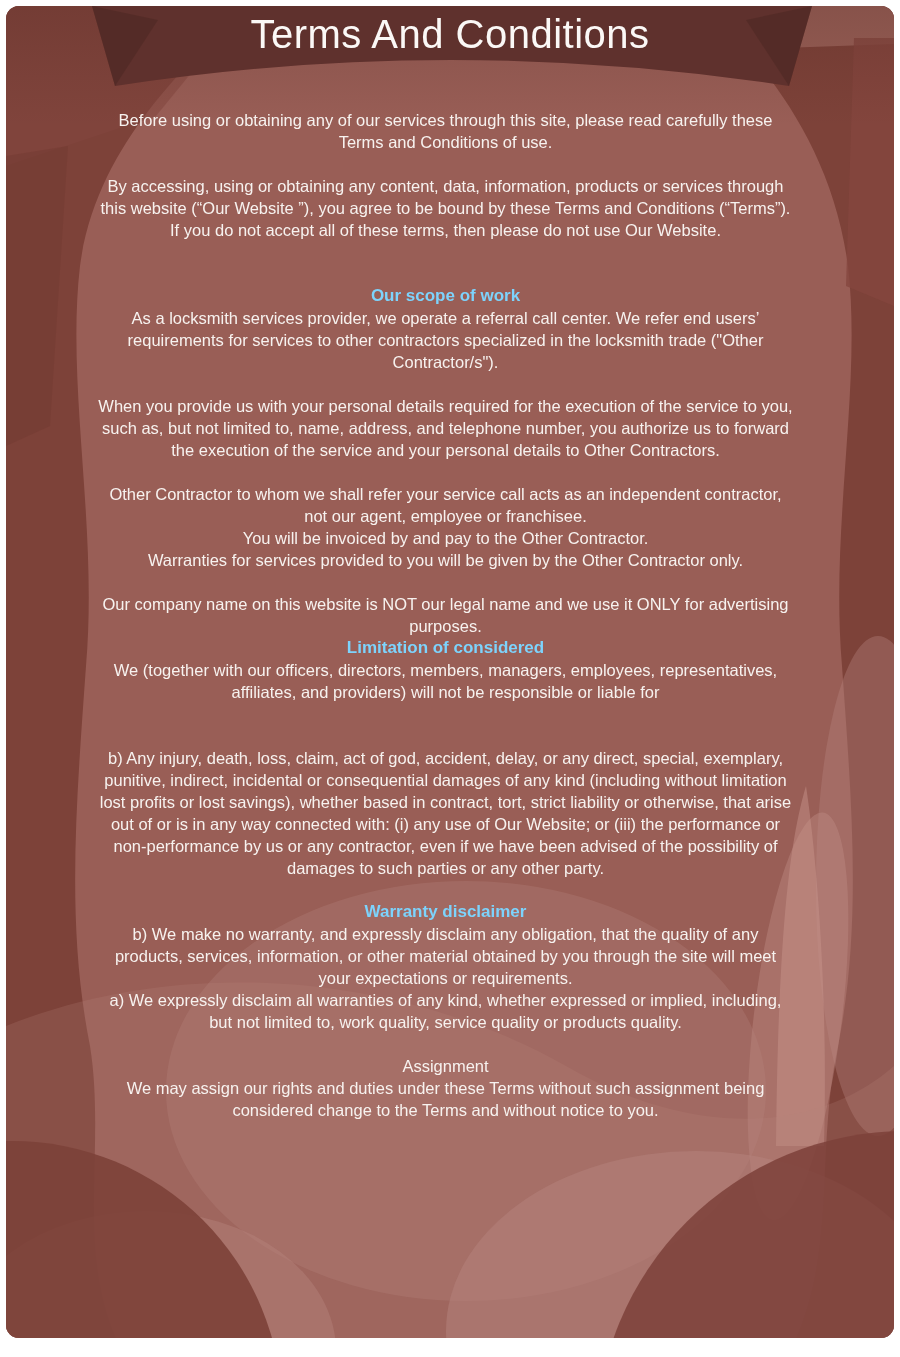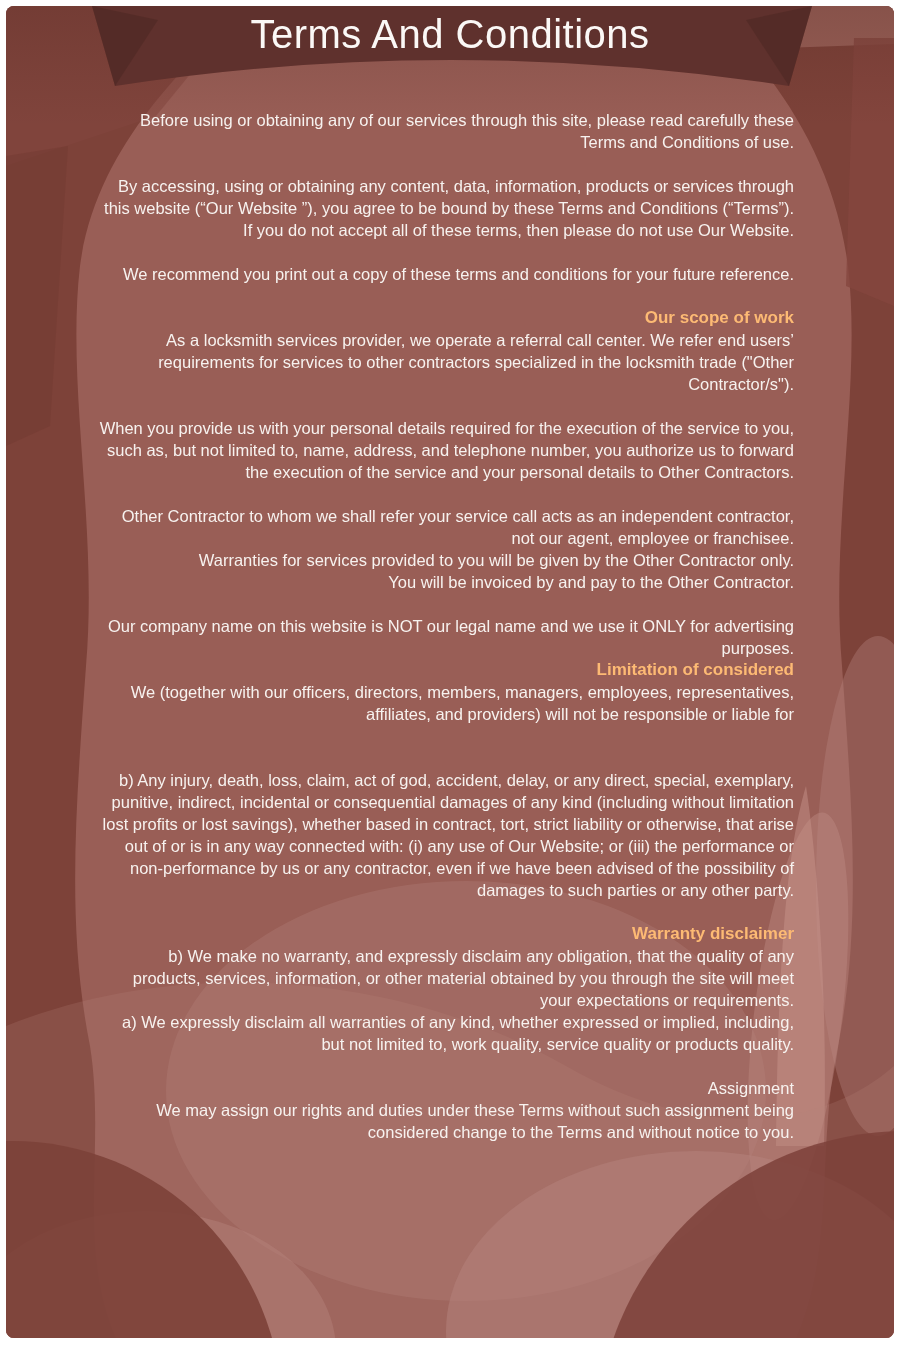--- a/index.html
+++ b/index.html
@@ -14,21 +14,21 @@
     height: 1357px;
     background: #ffffff;
     overflow: hidden;
   }
   .canvas {
     position: absolute;
     left: 6px;
     top: 6px;
     width: 888px;
     height: 1332px;
-    border-radius: 8px;
+    border-radius: 13px;
     overflow: hidden;
     background: #7d4239;
   }
   .backdrop {
     position: absolute;
     left: 0; top: 0;
     width: 100%; height: 100%;
     display: block;
   }
   .banner {
@@ -55,31 +55,31 @@
     color: #fbf8f6;
   }
   .content {
     position: absolute;
     left: 91px;
     top: 103px;
     width: 697px;
     color: #f7f2ef;
     font-size: 16.5px;
     line-height: 22px;
-    text-align: right;
+    text-align: center;
   }
   .content p {
     margin: 0;
   }
   .content h2 {
     margin: 0;
     font-size: 17px;
     line-height: 22px;
     font-weight: 700;
-    color: #fdba74;
+    color: #7dd3fc;
   }
   .content .gap {
     height: 22px;
   }
 </style>
 </head>
 <body>
 
 <div class="page">
   <div class="canvas">
@@ -132,30 +132,29 @@
         <path d="M 806,0 L 783,80 L 740,14 Z" fill="#43211e" opacity="0.35"></path>
       </svg>
       <h1>Terms And Conditions</h1>
     </div>
 
     <main class="content">
         <p>Before using or obtaining any of our services through this site, please read carefully these Terms and Conditions of use.</p>
         <div class="gap"></div>
         <p>By accessing, using or obtaining any content, data, information, products or services through this website (“Our Website ”), you agree to be bound by these Terms and Conditions (“Terms”). If you do not accept all of these terms, then please do not use Our Website.</p>
         <div class="gap"></div>
-        <p>We recommend you print out a copy of these terms and conditions for your future reference.</p>
         <div class="gap"></div>
         <h2>Our scope of work</h2>
         <p>As a locksmith services provider, we operate a referral call center. We refer end users’ requirements for services to other contractors specialized in the locksmith trade ("Other Contractor/s").</p>
         <div class="gap"></div>
         <p>When you provide us with your personal details required for the execution of the service to you, such as, but not limited to, name, address, and telephone number, you authorize us to forward the execution of the service and your personal details to Other Contractors.</p>
         <div class="gap"></div>
         <p>Other Contractor to whom we shall refer your service call acts as an independent contractor, not our agent, employee or franchisee.</p>
+        <p>You will be invoiced by and pay to the Other Contractor.</p>
         <p>Warranties for services provided to you will be given by the Other Contractor only.</p>
-        <p>You will be invoiced by and pay to the Other Contractor.</p>
         <div class="gap"></div>
         <p>Our company name on this website is NOT our legal name and we use it ONLY for advertising purposes.</p>
         <h2>Limitation of considered</h2>
         <p>We (together with our officers, directors, members, managers, employees, representatives, affiliates, and providers) will not be responsible or liable for</p>
         <div class="gap"></div>
         <div class="gap"></div>
         <p>b) Any injury, death, loss, claim, act of god, accident, delay, or any direct, special, exemplary, punitive, indirect, incidental or consequential damages of any kind (including without limitation lost profits or lost savings), whether based in contract, tort, strict liability or otherwise, that arise out of or is in any way connected with: (i) any use of Our Website; or (iii) the performance or non-performance by us or any contractor, even if we have been advised of the possibility of damages to such parties or any other party.</p>
         <div class="gap"></div>
         <h2>Warranty disclaimer</h2>
         <p>b) We make no warranty, and expressly disclaim any obligation, that the quality of any products, services, information, or other material obtained by you through the site will meet your expectations or requirements.</p>

